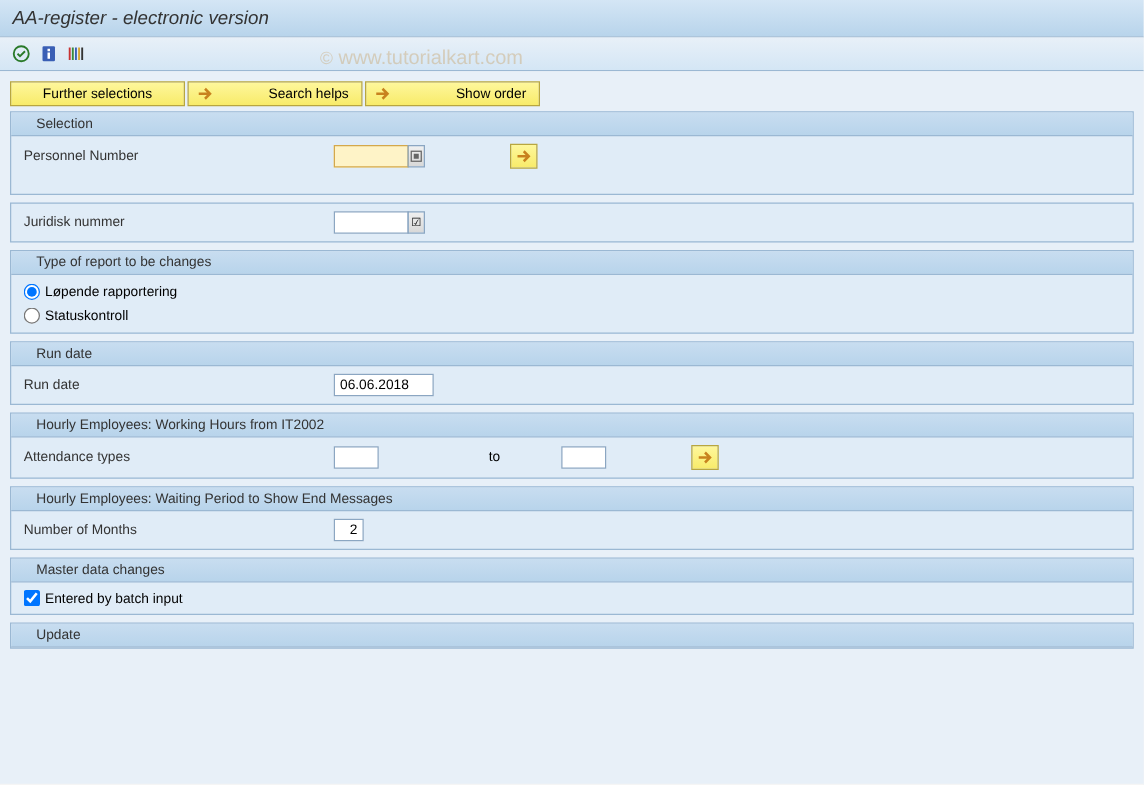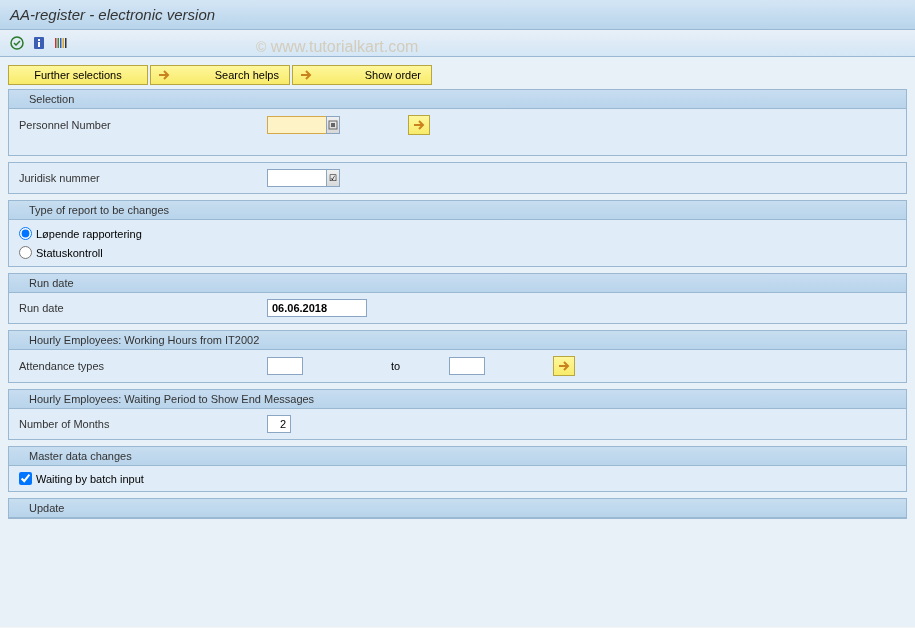--- a/index.html
+++ b/index.html
@@ -284,21 +284,21 @@
         <span>Statuskontroll</span>
       </label>
     </div>
   </div>
 
   <div class="group-box">
     <div class="group-header">Run date</div>
     <div class="group-body">
       <div class="field-row">
         <span class="field-label">Run date</span>
-        <input class="field-input" style="width: 100px; font-weight: bold;" value="06.06.2018">
+        <input class="field-input" style="width: 80px;" value="06.06.2018">
       </div>
     </div>
   </div>
 
   <div class="group-box">
     <div class="group-header">Hourly Employees: Working Hours from IT2002</div>
     <div class="group-body">
       <div class="field-row">
         <span class="field-label">Attendance types</span>
         <input class="field-input" style="width: 36px;" value="">
@@ -321,21 +321,21 @@
         <input class="field-input" style="width: 24px; text-align: right;" value="2">
       </div>
     </div>
   </div>
 
   <div class="group-box">
     <div class="group-header">Master data changes</div>
     <div class="group-body">
       <label class="check-row">
         <input type="checkbox" checked="" style="">
-        <span>Waiting by batch input</span>
+        <span>Entered by batch input</span>
       </label>
     </div>
   </div>
 
   <div class="group-box">
     <div class="group-header">Update</div>
   </div>
 
 </div>
 

